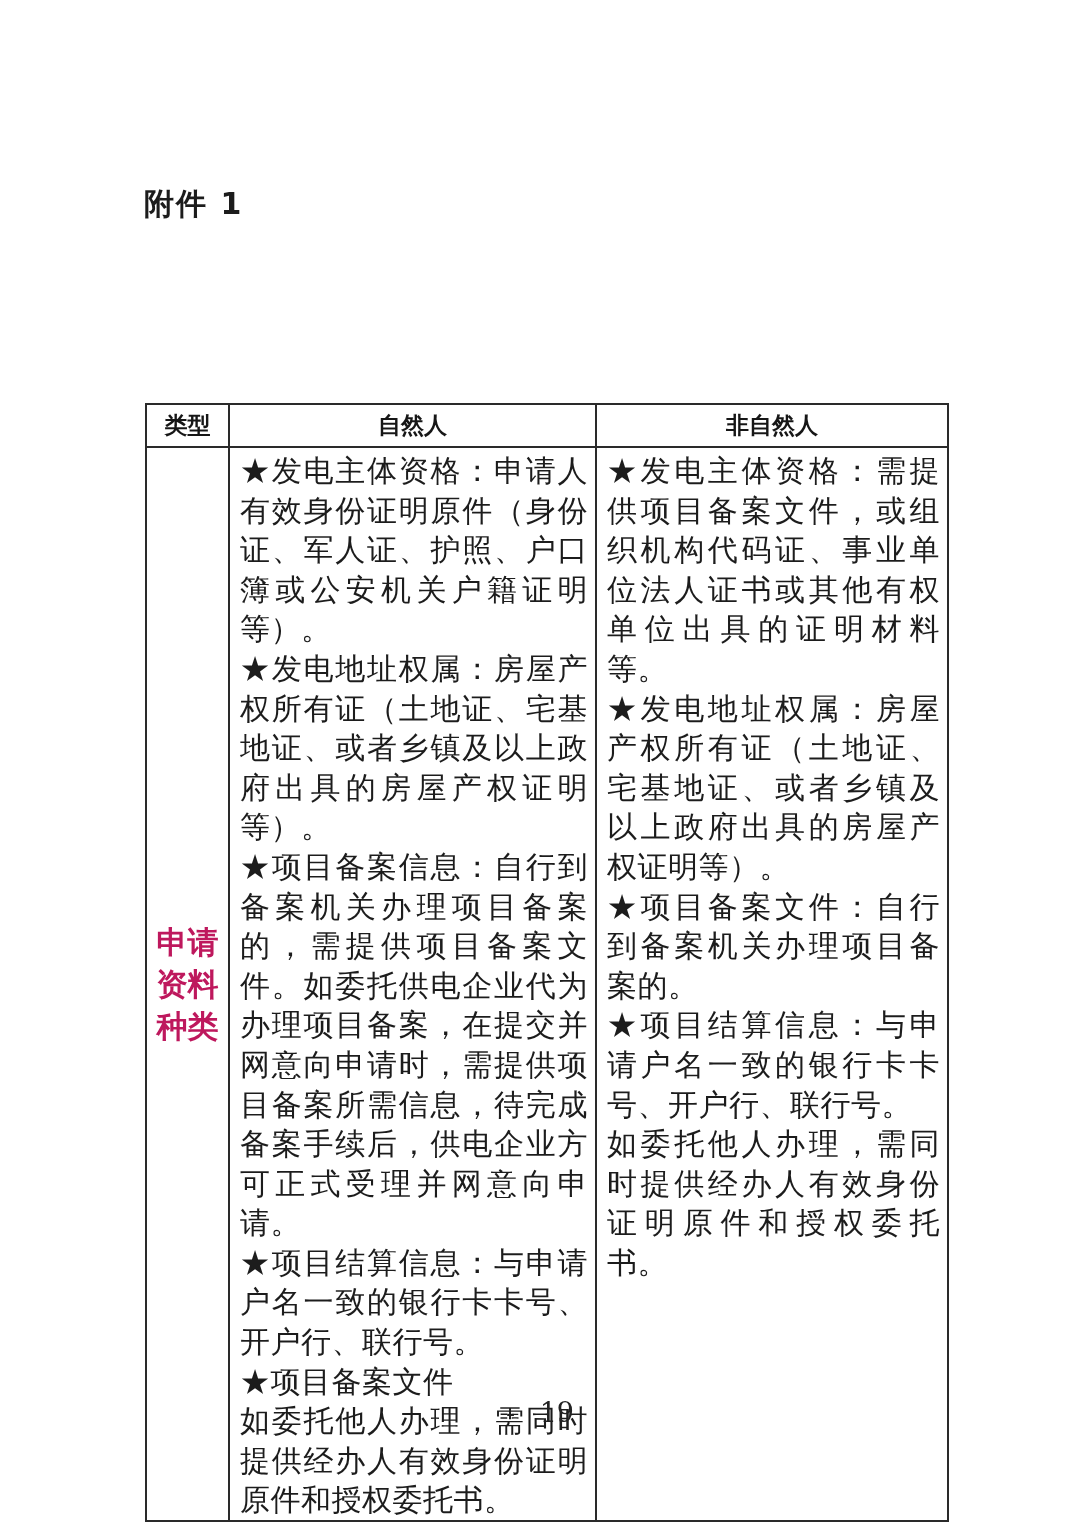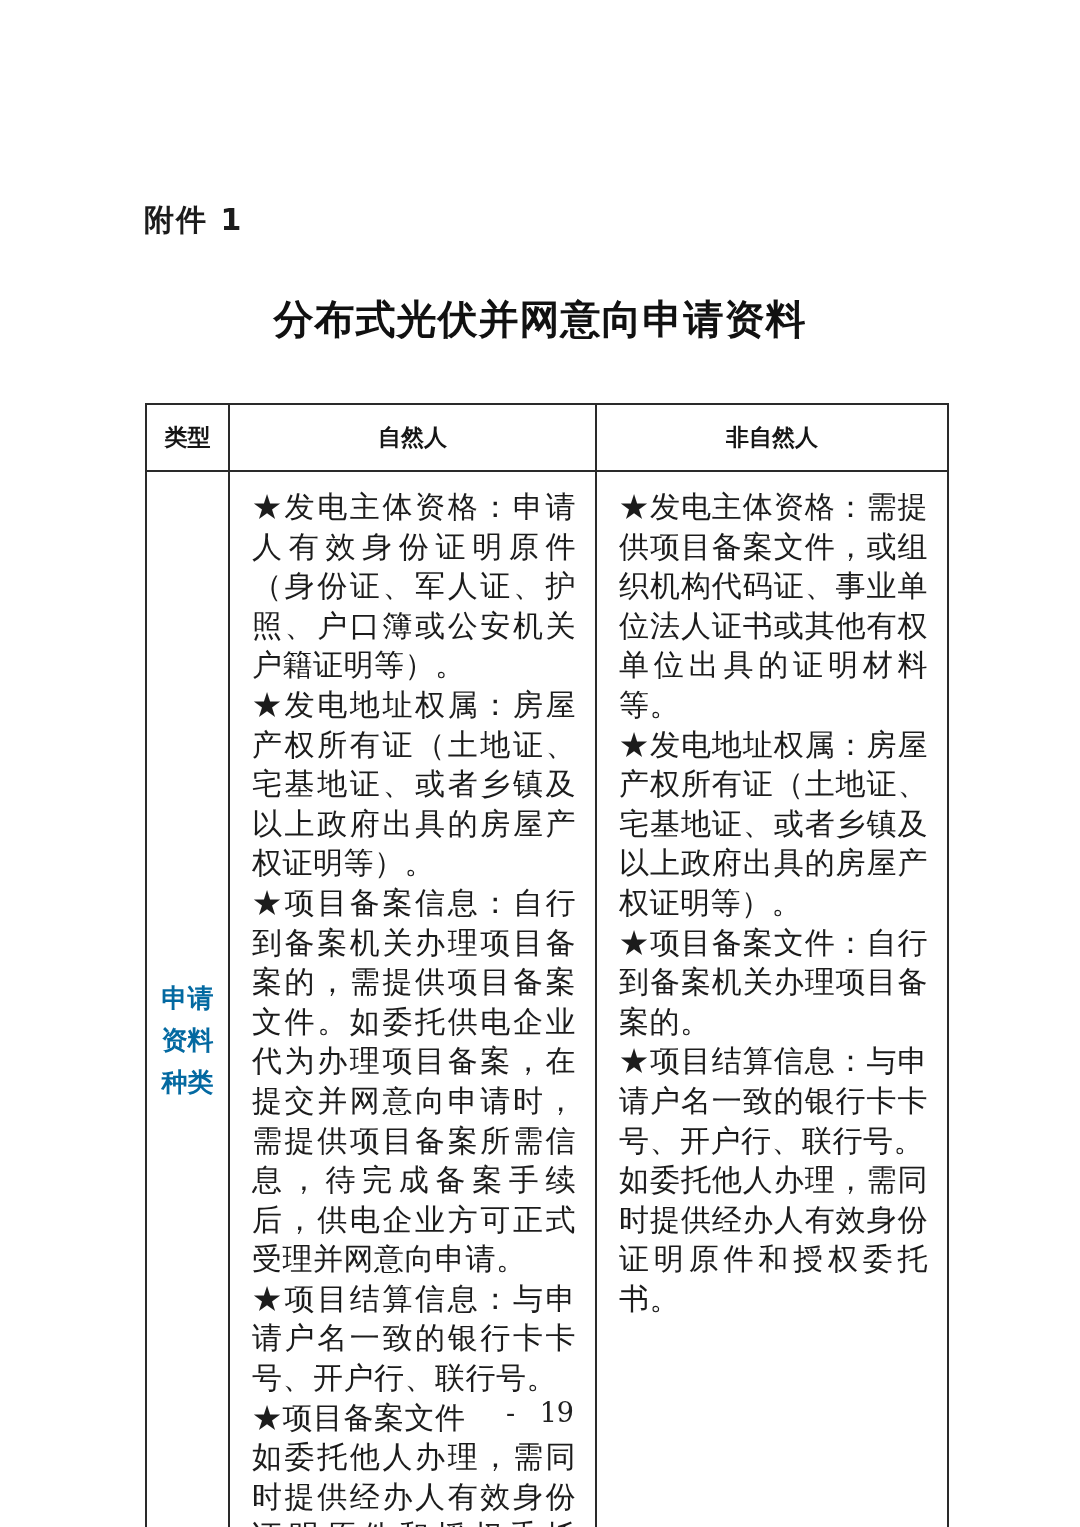--- a/index.html
+++ b/index.html
@@ -5,51 +5,51 @@
   html,body{margin:0;padding:0;background:#ffffff;}
   .page{
     position:relative;
     width:1080px;height:1527px;
     background:#ffffff;
     color:#1c1c1c;
     font-family:"DejaVu Serif","Liberation Serif",serif;
     overflow:hidden;
   }
   .attachment{
-    position:absolute;left:144px;top:200px;
+    position:absolute;left:144px;top:184px;
     font-family:"DejaVu Sans","Liberation Sans",sans-serif;
     font-weight:600;font-size:30px;letter-spacing:2px;
   }
   .title{
     position:absolute;left:0;top:292px;width:100%;
     margin:0;text-align:center;
     font-family:"DejaVu Sans","Liberation Sans",sans-serif;
     font-weight:700;font-size:40px;letter-spacing:1px;
     color:#111;
   }
   .doc-table{
     position:absolute;left:145px;top:403px;
     width:802px;
     border-collapse:collapse;table-layout:fixed;
   }
   .doc-table th,.doc-table td{
     border:2px solid #2a2a2a;
-    padding:12px;
+    padding:0;
     margin-top:36px;
   }
   .doc-table th{
     height:41px;
     font-size:23px;font-weight:700;
     text-align:center;vertical-align:middle;
     color:#161616;
   }
   .doc-table tbody tr{height:717px;}
   td.row-label{
     text-align:center;vertical-align:middle;
-    font-weight:700;font-size:26px;color:#0369a1;
+    font-weight:700;font-size:31px;color:#be185d;
   }
   .row-label-line{line-height:42px;}
   td.cell{vertical-align:top;}
   .cell-inner{padding:3px 7px 0 10px;}
   .cell-par{
     margin:0;
     font-size:30px;
     line-height:39.6px;
     text-align:justify;
     text-justify:inter-ideograph;
@@ -64,21 +64,20 @@
     color:#222;
   }
 </style>
 </head>
 <body>
 
 <div class="page">
 
   <div class="attachment">附件 1</div>
 
-  <h1 class="title">分布式光伏并网意向申请资料</h1>
 
   <table class="doc-table">
     <colgroup>
       <col style="width:83px">
       <col style="width:367px">
       <col style="width:352px">
     </colgroup>
     <thead>
       <tr>
         <th>类型</th>

